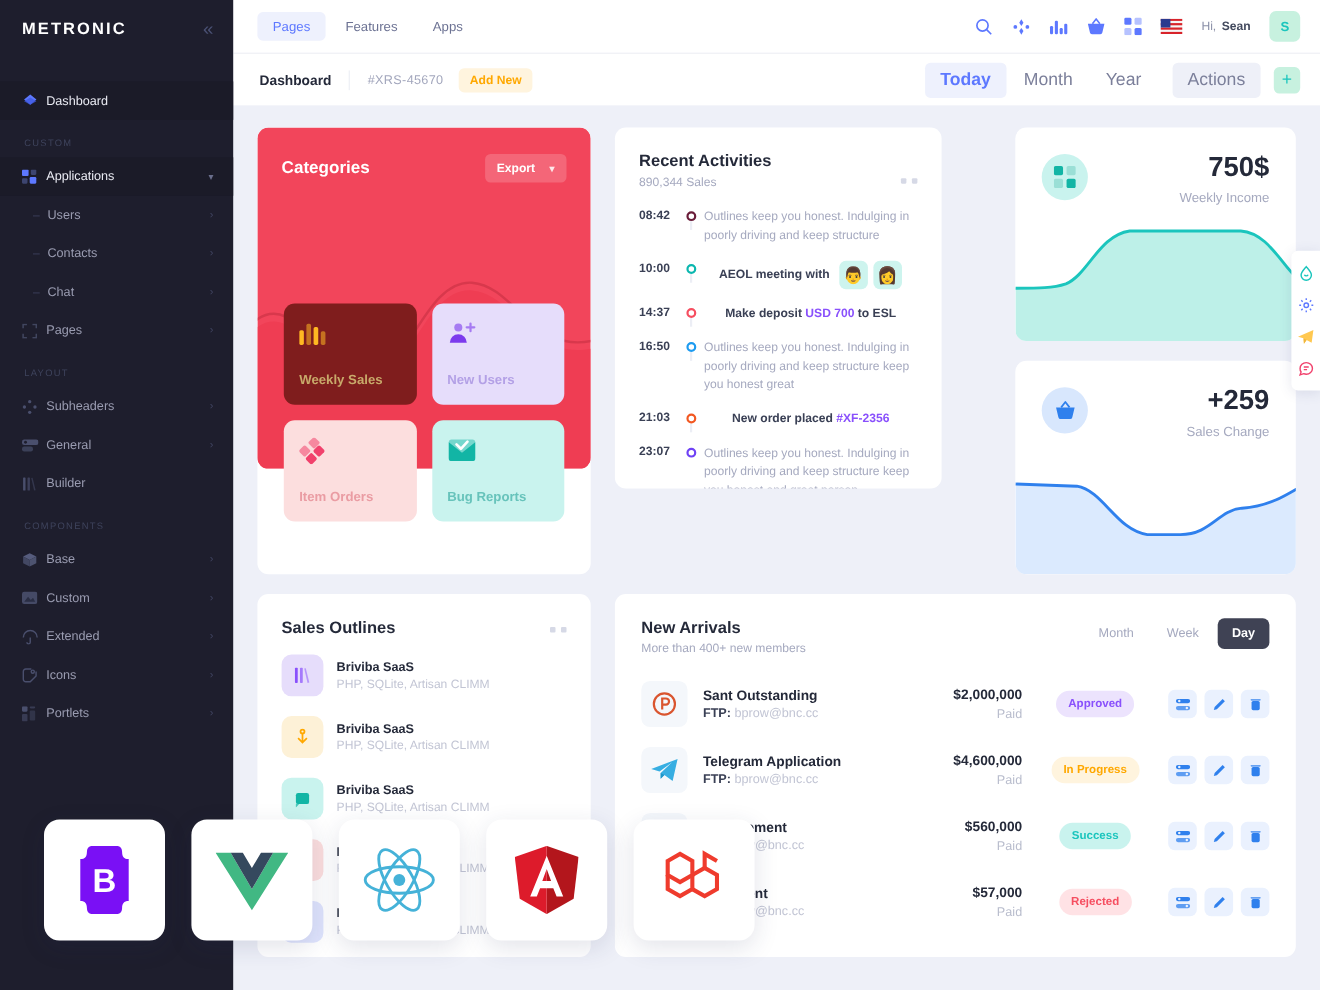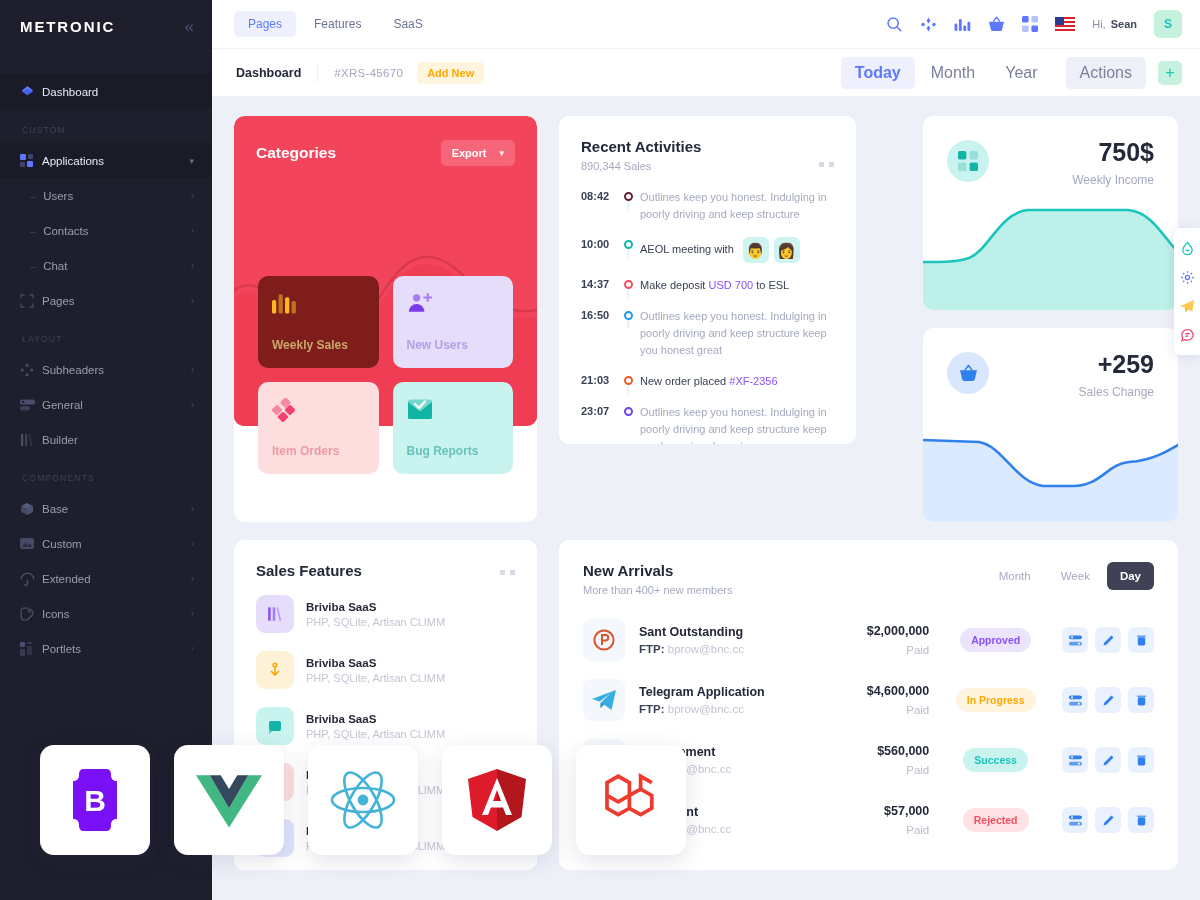--- a/index.html
+++ b/index.html
@@ -128,21 +128,21 @@
   .card-sub { font-size: 11px; color: #a5a9bf; margin-top: 5px; }
   .dots { position: absolute; right: 22px; top: 46px; display: flex; gap: 5px; }
   .dots i { width: 5px; height: 5px; background: #d6d9e6; border-radius: 1px; display:block; }
   .timeline { margin-top: 17px; position: relative; }
   .tl-row { display: flex; align-items: flex-start; padding-bottom: 14px; position: relative; }
   .tl-time { font-size: 11px; font-weight: 700; color: #3a4055; width: 35px; flex:0 0 35px; padding-top:1px; }
   .tl-mark { width: 24px; flex: 0 0 24px; display: flex; justify-content: center; position: relative; }
   .tl-ring { width: 9px; height: 9px; border-radius: 50%; border: 2px solid; margin-top: 3px; background: #fff; z-index:2; }
   .tl-line { position: absolute; top: 12px; bottom: -8px; left: 50%; width: 1.5px; background: #eceef5; transform: translateX(-50%); }
   .tl-text { font-size: 11px; line-height: 17px; color: #a5a9bf; flex: 1; }
-  .tl-text.bold { color: #3a4055; font-weight: 400; }
+  .tl-text.bold { color: #3a4055; font-weight: 700; text-align: center; }
   .tl-text .hl { color: #8950fc; }
   .tl-avatars { display: inline-flex; gap: 5px; vertical-align: middle; margin-left: 6px; }
   .tl-av { width: 26px; height: 26px; border-radius: 6px; background: #cdf4ee;
            display:flex; align-items:center; justify-content:center; font-size: 15px; }
 
   
   .stat-col { flex: 1; display: flex; flex-direction: column; gap: 18px; min-width: 0; margin-left: 45px; }
   .stat-card { height: 194px; overflow: hidden; position: relative; }
   .stat-head { display: flex; align-items: flex-start; justify-content: space-between; padding: 24px 24px 0; }
   .stat-ico { width: 42px; height: 42px; border-radius: 50%; display:flex; align-items:center; justify-content:center; }
@@ -349,21 +349,21 @@
         <span class="nav-chev">›</span>
       </div>
     </nav>
   </aside>
 
   <div class="main">
 
     <header class="topbar">
       <div class="tab active">Pages</div>
       <div class="tab">Features</div>
-      <div class="tab">SaaS</div>
+      <div class="tab">Apps</div>
 
       <div class="topbar-right">
         <span class="tb-icon">
           <svg width="17" height="17" viewBox="0 0 18 18" fill="none" stroke="#5d78ff" stroke-width="1.6">
               <circle cx="7.6" cy="7.6" r="5.4"></circle>
               <path d="M11.6 11.6 L16 16"></path>
             </svg>
         </span>
         <span class="tb-icon">
           <svg width="17" height="17" viewBox="0 0 18 18" fill="#5d78ff">
@@ -599,21 +599,21 @@
               <path d="M0 28 L56 30 C 80 34, 92 70, 120 74 L 150 74 C 178 74, 184 52, 206 50 C 236 48, 252 34, 280 18 C 300 8, 312 4, 324 0 L324 110 L0 110Z" fill="#dbeafe"></path>
               <path d="M0 28 L56 30 C 80 34, 92 70, 120 74 L 150 74 C 178 74, 184 52, 206 50 C 236 48, 252 34, 280 18 C 300 8, 312 4, 324 0" fill="none" stroke="#2f80ed" stroke-width="2.6"></path>
             </svg>
           </section>
         </div>
       </div>
 
       <div class="row">
 
         <section class="card sp-card">
-          <div class="card-title">Sales Features</div>
+          <div class="card-title">Sales Outlines</div>
           <div class="dots" style="top:30px">
               <i></i>
               <i></i>
             </div>
           <div class="sp-list">
             <div class="sp-row">
               <span class="sp-ico" style="background:#e6ddfb">
                 <svg width="16" height="16" viewBox="0 0 14 14" fill="#8950fc">
                     <rect x="1" y="1" width="2.2" height="12" rx=".6"></rect>
                     <rect x="5" y="1" width="2.2" height="12" rx=".6" opacity=".7"></rect>

